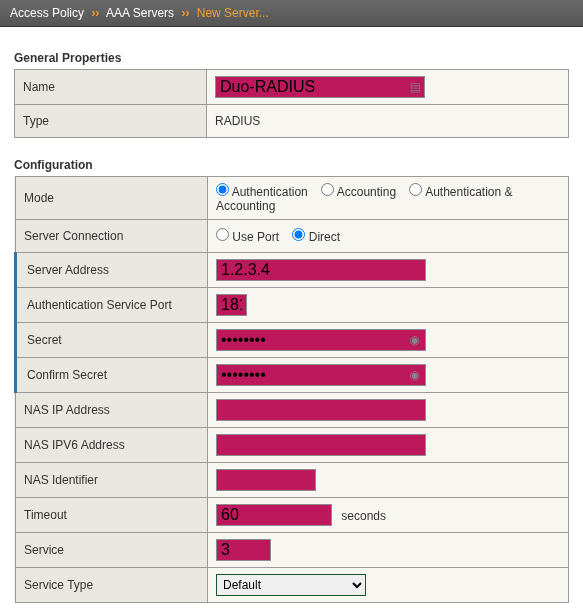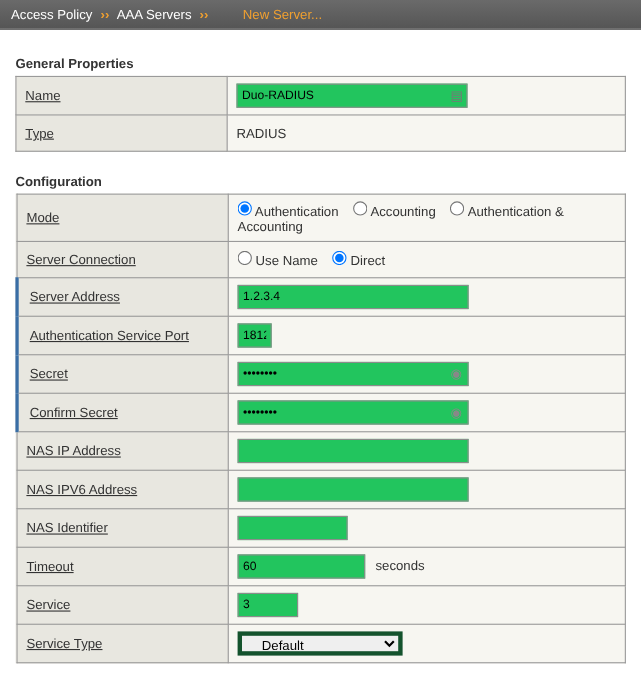--- a/index.html
+++ b/index.html
@@ -11,21 +11,21 @@
     width: 583px;
   }
   .breadcrumb {
     background: linear-gradient(to bottom, #6a6a6a, #555555);
     color: #fff;
     padding: 6px 10px;
     font-size: 12px;
     border-bottom: 1px solid #333;
   }
   .breadcrumb .sep { color: #f0a030; padding: 0 4px; font-weight: bold; }
-  .breadcrumb .last { color: #f0a030; margin-left: 24px; }
+  .breadcrumb .last { color: #f0a030; }
   .breadcrumb a { color: #fff; text-decoration: none; }
   .content { padding: 18px 14px 10px 14px; }
   .section-title { font-weight: bold; font-size: 12px; margin-bottom: 4px; margin-top: 6px; }
   table.props {
     width: 100%;
     border-collapse: collapse;
     border: 1px solid #9a9a9a;
     background: #f0efe9;
   }
   table.props td {
@@ -33,55 +33,54 @@
     padding: 6px 8px;
     vertical-align: middle;
     height: 33px;
   }
   td.label {
     width: 192px;
     background: #e8e7e0;
     color: #333;
     font-size: 12px;
     padding-left: 10px;
-    text-decoration: underline;
   }
   td.label.indent {
     border-left: 3px solid #3a6ea5;
     padding-left: 10px;
   }
   td.val {
     background: #f7f6f1;
   }
   input[type=text], input[type=password] {
-    font-size: 11px;
+    font-size: 16px;
     padding: 2px 4px;
     border: 1px solid #8c8c8c;
-    background: #22c55e;
+    background: #be185d;
     height: 22px;
   }
   .pw-wrap {
     position: relative;
     display: inline-block;
   }
   .pw-wrap .eye {
     position: absolute;
     right: 6px;
     top: 50%;
     transform: translateY(-50%);
     color: #888;
     font-size: 12px;
     pointer-events: auto;
     cursor: pointer;
   }
   select {
     font-size: 12px;
-    padding: 1px 14px;
+    padding: 1px 2px;
     height: 22px;
-    border: 4px solid #14532d;
+    border: 1px solid #14532d;
     background: #efefef;
   }
   .radio-row label { margin-right: 10px; font-size: 12px; }
   .unit { margin-left: 6px; font-size: 12px; }
   .name-wrap { position: relative; display:inline-block; }
   .name-wrap .book {
     position: absolute;
     right: 4px;
     top: 50%;
     transform: translateY(-50%);
@@ -131,21 +130,21 @@
       <td class="label">Mode</td>
       <td class="val radio-row">
         <label><input type="radio" name="mode" checked="" style=""> <span>Authentication</span></label>
         <label><input type="radio" name="mode" style=""> <span>Accounting</span></label>
         <label><input type="radio" name="mode" style=""> <span>Authentication &amp; Accounting</span></label>
       </td>
     </tr>
     <tr>
       <td class="label">Server Connection</td>
       <td class="val radio-row">
-        <label><input type="radio" name="conn" style=""> <span>Use Name</span></label>
+        <label><input type="radio" name="conn" style=""> <span>Use Port</span></label>
         <label><input type="radio" name="conn" checked="" style=""> <span>Direct</span></label>
       </td>
     </tr>
     <tr>
       <td class="label indent">Server Address</td>
       <td class="val"><input type="text" style="width: 210px;" value="1.2.3.4"></td>
     </tr>
     <tr>
       <td class="label indent">Authentication Service Port</td>
       <td class="val"><input type="text" style="width: 31px;" value="1812"></td>

